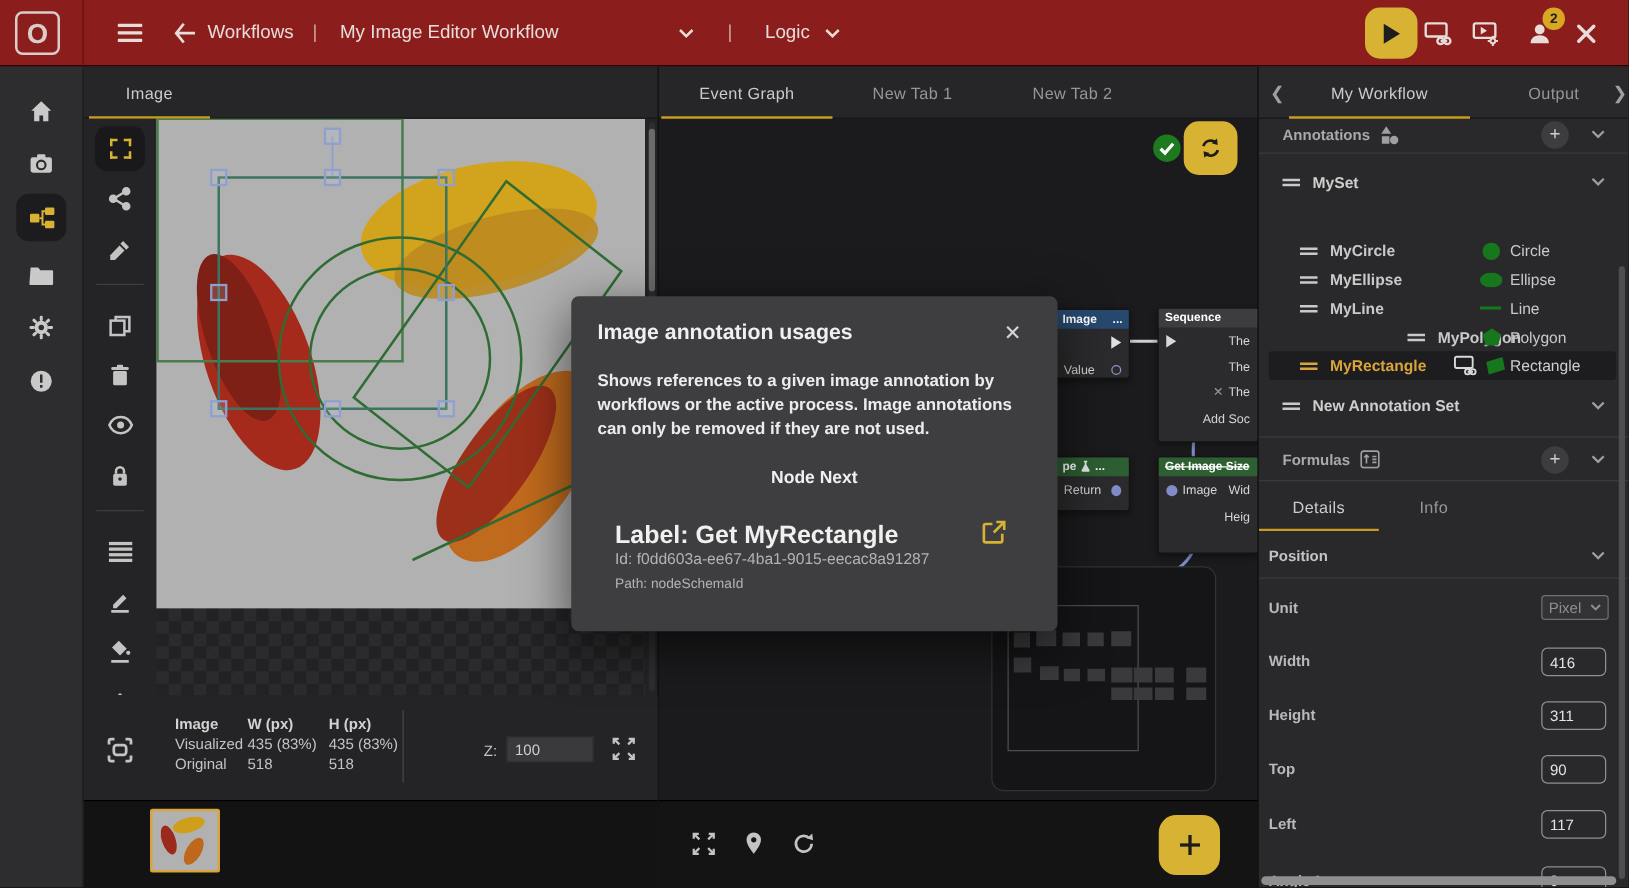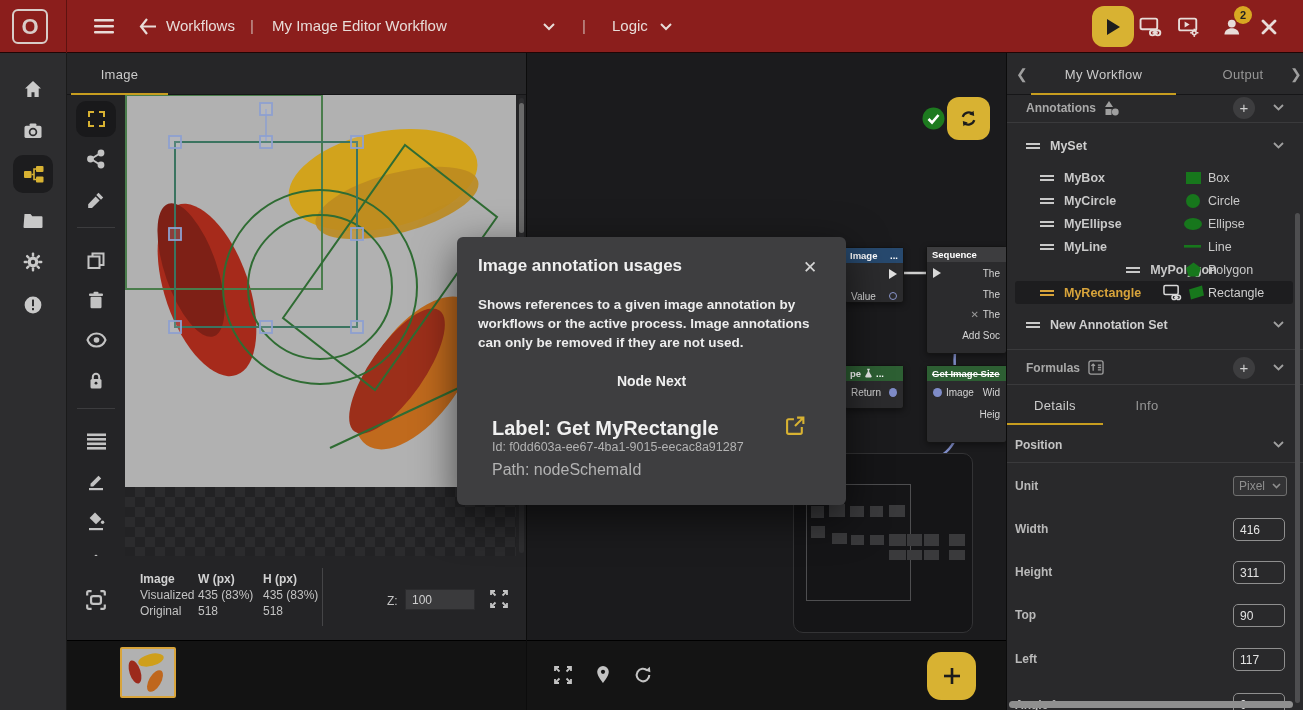--- a/index.html
+++ b/index.html
@@ -388,20 +388,25 @@
           <rect width="52" height="47" fill="#b1b1b1"></rect>
           <ellipse cx="29" cy="11" rx="13" ry="6" fill="#cf9f1b" transform="rotate(-14 29 11)"></ellipse>
           <ellipse cx="13" cy="23" rx="5.5" ry="12" fill="#9c2a1c" transform="rotate(-18 13 23)"></ellipse>
           <ellipse cx="33" cy="32" rx="6" ry="12" fill="#bf671d" transform="rotate(30 33 32)"></ellipse>
         </svg>
       </div>
     </div>
   </div>
 
   <div class="center-panel">
+    <div class="tabbar">
+      <div class="tab active" style="width:137px;margin-left:2px;">Event Graph</div>
+      <div class="tab" style="width:128px;">New Tab 1</div>
+      <div class="tab" style="width:128px;">New Tab 2</div>
+    </div>
 
     <div class="abs" style="left:395px;top:54px;">
       <svg width="23" height="23" viewBox="0 0 23 23">
           <circle cx="11.5" cy="11.5" r="11" fill="#1d7a1f"></circle>
           <polyline points="6.5,12 10,15.5 16.5,8" stroke="#fff" stroke-width="2.6" fill="none"></polyline>
         </svg>
     </div>
     <div class="yellow-btn abs icbtn" style="left:420px;top:44px;width:43px;height:43px;">
       <svg width="21" height="21" viewBox="0 0 20 20">
           <g stroke="#1c1c1c" stroke-width="2.1" fill="none">
@@ -576,31 +581,20 @@
           <i></i>
           <i></i>
         </span>
       <span style="margin-left:10px;font-weight:bold;color:#cecece;">MySet</span>
       <span class="sp"></span>
       <svg style="margin-right:19px;" width="11" height="7" viewBox="0 0 11 7">
           <polyline points="1,1 5.5,5.5 10,1" stroke="#9f9f9f" stroke-width="1.8" fill="none"></polyline>
         </svg>
     </div>
 
-    <div class="rp-row" style="top:113px;">
-      <span class="handle" style="margin-left:33px;">
-          <i></i>
-          <i></i>
-        </span>
-      <span style="margin-left:10px;font-weight:bold;">MyBox</span>
-      <svg class="abs" style="left:179px;top:6px;" width="15" height="12">
-          <rect width="15" height="12" fill="#17771c"></rect>
-        </svg>
-      <span class="abs" style="left:201px;">Box</span>
-    </div>
     <div class="rp-row" style="top:136px;">
       <span class="handle" style="margin-left:33px;">
           <i></i>
           <i></i>
         </span>
       <span style="margin-left:10px;font-weight:bold;">MyCircle</span>
       <svg class="abs" style="left:179px;top:5px;" width="14" height="14">
           <circle cx="7" cy="7" r="7" fill="#17771c"></circle>
         </svg>
       <span class="abs" style="left:201px;">Circle</span>
@@ -730,21 +724,21 @@
     <div class="abs" style="left:2px;top:648px;width:284px;height:7px;background:#8f8f8f;border-radius:4px;z-index:6;"></div>
   </div>
 
   <div class="modal">
     <div class="abs" style="left:21px;top:19px;font-size:17px;font-weight:bold;color:#f0f0f0;">Image annotation usages</div>
     <div class="abs icbtn" style="left:346px;top:20px;font-size:17px;color:#d5d5d5;">✕</div>
     <p class="abs" style="left:21px;top:58px;width:352px;font-size:13.5px;font-weight:bold;line-height:1.42;color:#ececec;">Shows references to a given image annotation by workflows or the active process. Image annotations can only be removed if they are not used.</p>
     <div class="abs" style="left:0;top:136px;width:389px;text-align:center;font-size:14px;font-weight:bold;color:#f0f0f0;">Node Next</div>
     <div class="abs" style="left:35px;top:180px;font-size:20px;font-weight:bold;color:#f0f0f0;">Label: Get MyRectangle</div>
     <div class="abs" style="left:35px;top:203px;font-size:12.5px;color:#b3b3b3;">Id: f0dd603a-ee67-4ba1-9015-eecac8a91287</div>
-    <div class="abs" style="left:35px;top:224px;font-size:16px;color:#b3b3b3;">Path: nodeSchemaId</div>
+    <div class="abs" style="left:35px;top:224px;font-size:11px;color:#b3b3b3;">Path: nodeSchemaId</div>
     <div class="abs icbtn" style="left:328px;top:178px;">
       <svg width="21" height="21" viewBox="0 0 20 20">
           <g stroke="#d8b232" stroke-width="2" fill="none">
             <path d="M16 11.5 V16.5 a1.5 1.5 0 0 1-1.5 1.5 h-11 A1.5 1.5 0 0 1 2 16.5 v-11 A1.5 1.5 0 0 1 3.5 4 H8.5"></path>
             <path d="M11.5 2.5 H17.5 V8.5 M17.5 2.5 L9.5 10.5"></path>
           </g>
         </svg>
     </div>
   </div>
 

